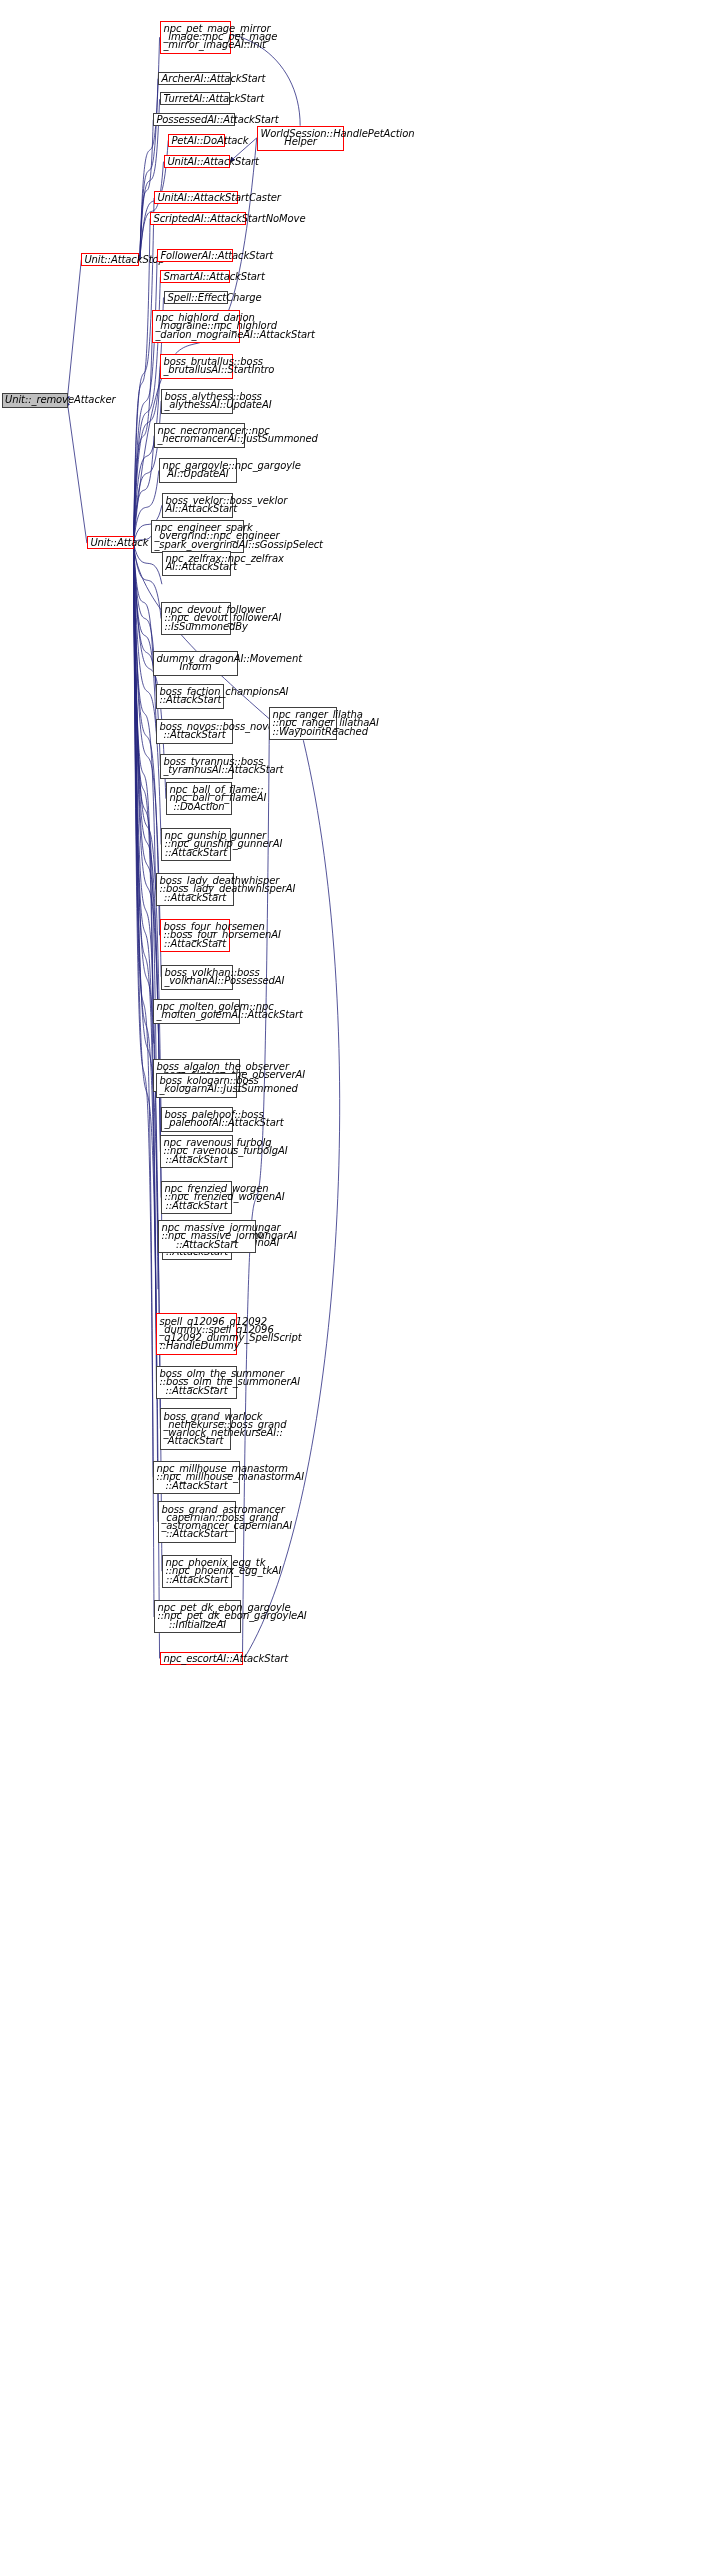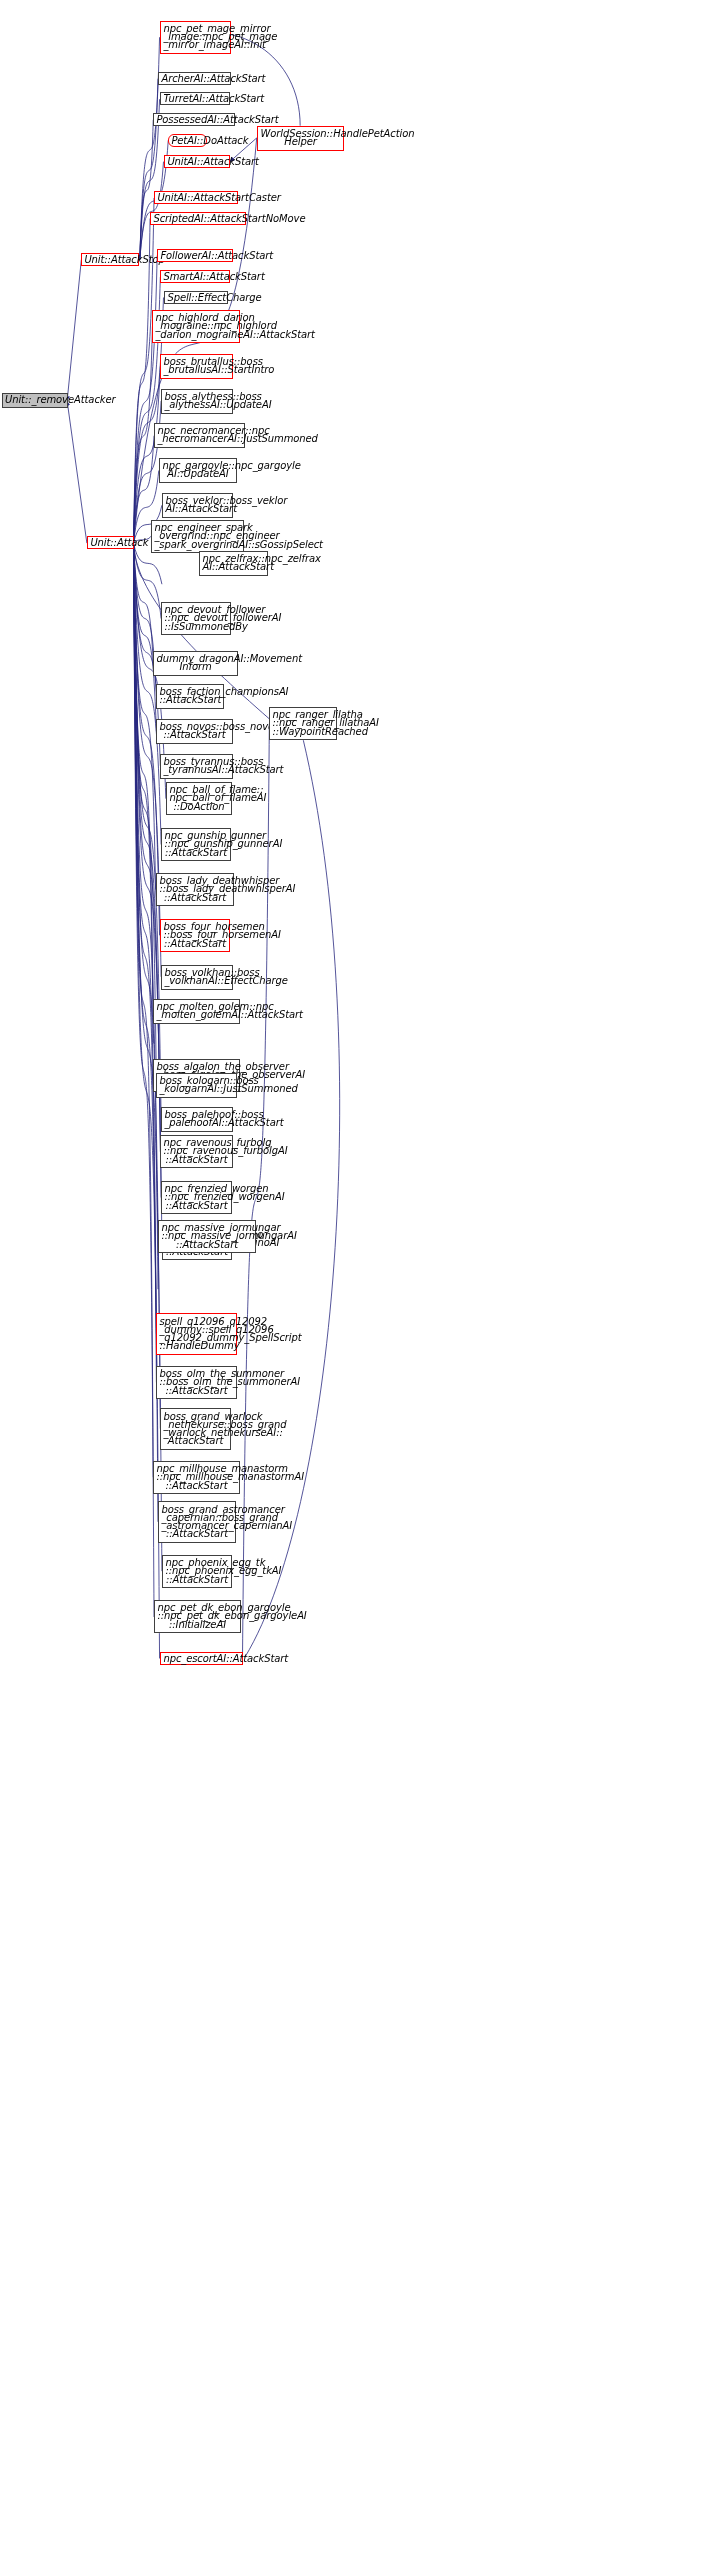--- a/index.html
+++ b/index.html
@@ -115,21 +115,21 @@
   <div id="node-layer">
       <div class="node root" style="left: 1.6px; top: 393px; width: 66px; height: 15px;"><span>Unit::_removeAttacker</span></div>
       <div class="node red" style="left: 81px; top: 253px; width: 58px; height: 13.4px;"><span>Unit::AttackStop</span></div>
       <div class="node red" style="left: 87px; top: 536px; width: 47px; height: 13.4px;"><span>Unit::Attack</span></div>
       <div class="node red" style="left: 160px; top: 20.5px; width: 71px; height: 33px;"><span>npc_pet_mage_mirror
 _image::npc_pet_mage
 _mirror_imageAI::Init</span></div>
       <div class="node black" style="left: 158px; top: 72px; width: 73px; height: 13.4px;"><span>ArcherAI::AttackStart</span></div>
       <div class="node black" style="left: 160px; top: 92px; width: 70px; height: 13.4px;"><span>TurretAI::AttackStart</span></div>
       <div class="node black" style="left: 153px; top: 113px; width: 82px; height: 13.4px;"><span>PossessedAI::AttackStart</span></div>
-      <div class="node red" style="left: 168px; top: 134px; width: 39px; height: 13.4px; border-radius: 6px;"><span>PetAI::DoAttack</span></div>
+      <div class="node red" style="left: 168px; top: 134px; width: 57px; height: 13.4px;"><span>PetAI::DoAttack</span></div>
       <div class="node red" style="left: 164px; top: 155px; width: 66px; height: 13.4px;"><span>UnitAI::AttackStart</span></div>
       <div class="node red" style="left: 154px; top: 191px; width: 84px; height: 13.4px;"><span>UnitAI::AttackStartCaster</span></div>
       <div class="node red" style="left: 150px; top: 212px; width: 96px; height: 13.4px;"><span>ScriptedAI::AttackStartNoMove</span></div>
       <div class="node red" style="left: 157px; top: 249px; width: 76px; height: 13.4px;"><span>FollowerAI::AttackStart</span></div>
       <div class="node red" style="left: 160px; top: 270px; width: 70px; height: 13.4px;"><span>SmartAI::AttackStart</span></div>
       <div class="node black" style="left: 164px; top: 291px; width: 64px; height: 13.4px;"><span>Spell::EffectCharge</span></div>
       <div class="node red" style="left: 152px; top: 310px; width: 88px; height: 33px;"><span>npc_highlord_darion
 _mograine::npc_highlord
 _darion_mograineAI::AttackStart</span></div>
       <div class="node red" style="left: 160px; top: 354px; width: 73px; height: 24.5px;"><span>boss_brutallus::boss
@@ -138,21 +138,21 @@
 _alythessAI::UpdateAI</span></div>
       <div class="node black" style="left: 154px; top: 423px; width: 91px; height: 24.5px;"><span>npc_necromancer::npc
 _necromancerAI::JustSummoned</span></div>
       <div class="node black" style="left: 159px; top: 458px; width: 78px; height: 24.5px;"><span>npc_gargoyle::npc_gargoyle
 AI::UpdateAI</span></div>
       <div class="node black" style="left: 162px; top: 493px; width: 71px; height: 24.5px;"><span>boss_veklor::boss_veklor
 AI::AttackStart</span></div>
       <div class="node black" style="left: 151px; top: 520px; width: 93px; height: 33px;"><span>npc_engineer_spark
 _overgrind::npc_engineer
 _spark_overgrindAI::sGossipSelect</span></div>
-      <div class="node black" style="left: 162px; top: 551px; width: 69px; height: 24.5px; margin-left: 37px;"><span>npc_zelfrax::npc_zelfrax
+      <div class="node black" style="left: 162px; top: 551px; width: 69px; height: 24.5px;"><span>npc_zelfrax::npc_zelfrax
 AI::AttackStart</span></div>
       <div class="node black" style="left: 161px; top: 602px; width: 70px; height: 33px;"><span>npc_devout_follower
 ::npc_devout_followerAI
 ::IsSummonedBy</span></div>
       <div class="node black" style="left: 153px; top: 651px; width: 85px; height: 24.5px;"><span>dummy_dragonAI::Movement
 Inform</span></div>
       <div class="node black" style="left: 156px; top: 684px; width: 68px; height: 24.5px;"><span>boss_faction_championsAI
 ::AttackStart</span></div>
       <div class="node black" style="left: 156px; top: 719px; width: 77px; height: 24.5px;"><span>boss_novos::boss_novosAI
 ::AttackStart</span></div>
@@ -164,21 +164,21 @@
       <div class="node black" style="left: 161px; top: 828px; width: 70px; height: 33px;"><span>npc_gunship_gunner
 ::npc_gunship_gunnerAI
 ::AttackStart</span></div>
       <div class="node black" style="left: 156px; top: 873px; width: 78px; height: 33px;"><span>boss_lady_deathwhisper
 ::boss_lady_deathwhisperAI
 ::AttackStart</span></div>
       <div class="node red" style="left: 160px; top: 919px; width: 70px; height: 33px;"><span>boss_four_horsemen
 ::boss_four_horsemenAI
 ::AttackStart</span></div>
       <div class="node black" style="left: 161px; top: 965px; width: 72px; height: 24.5px;"><span>boss_volkhan::boss
-_volkhanAI::EffectCharge</span></div>
+_volkhanAI::PossessedAI</span></div>
       <div class="node black" style="left: 153px; top: 999px; width: 87px; height: 24.5px;"><span>npc_molten_golem::npc
 _molten_golemAI::AttackStart</span></div>
       <div class="node black" style="left: 153px; top: 1027px; width: 87px; height: 33px; margin-top: 32px;"><span>boss_algalon_the_observer
 ::boss_algalon_the_observerAI
 ::JustSummoned</span></div>
       <div class="node black" style="left: 156px; top: 1073px; width: 81px; height: 24.5px;"><span>boss_kologarn::boss
 _kologarnAI::JustSummoned</span></div>
       <div class="node black" style="left: 161px; top: 1107px; width: 72px; height: 24.5px;"><span>boss_palehoof::boss
 _palehoofAI::AttackStart</span></div>
       <div class="node black" style="left: 160px; top: 1135px; width: 73px; height: 33px;"><span>npc_ravenous_furbolg

